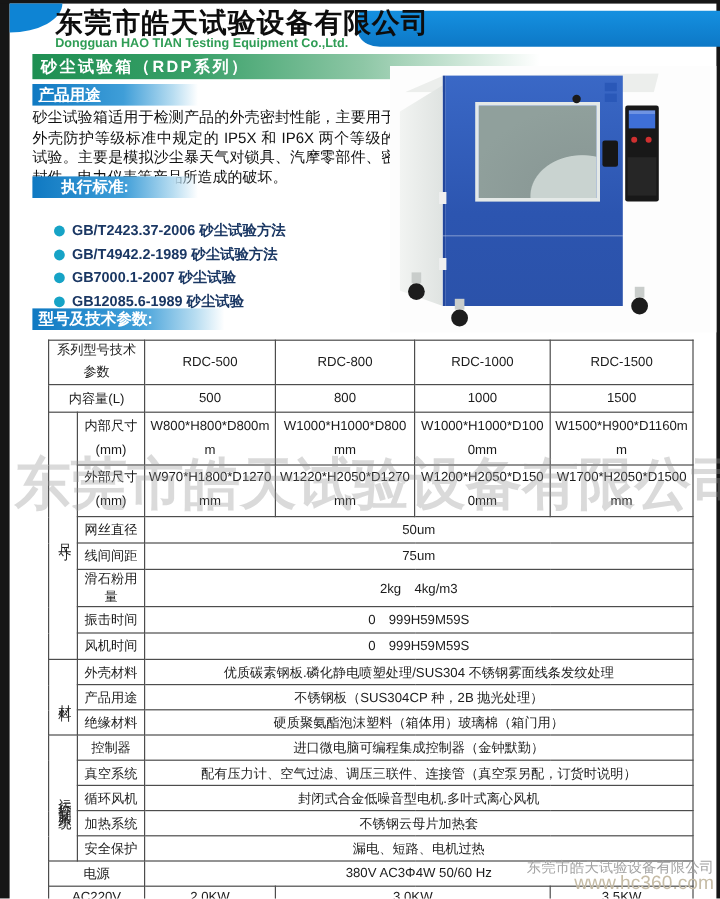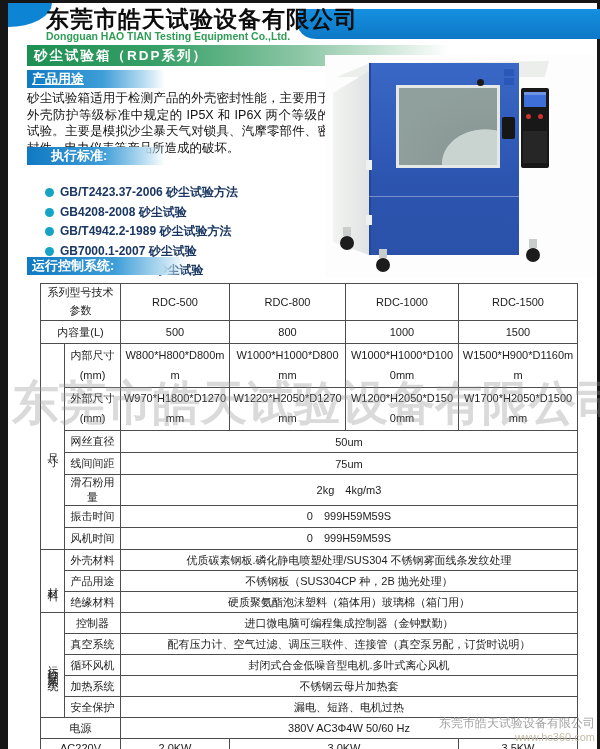--- a/index.html
+++ b/index.html
@@ -82,21 +82,21 @@
   .dim{word-break:break-all;line-height:1.8;font-size:11px;}
   .gcol{writing-mode:vertical-rl;text-orientation:upright;letter-spacing:3px;font-size:11.5px;padding:0;}
   tr.r-head{height:37px;} tr.r-vol{height:23px;} tr.r-in{height:44px;} tr.r-out{height:43px;}
   tr.r-sm{height:22px;} tr.r-mat{height:21px;} tr.r-ctl{height:21px;} tr.r-pw{height:21px;} tr.r-ac{height:19px;}
 
   
   .wm-center{position:absolute;left:12px;top:372px;width:588px;font-size:47px;font-weight:bold;
              color:rgba(150,150,150,0.35);white-space:nowrap;pointer-events:none;z-index:5;}
   .wm-corner{position:absolute;right:5px;top:716px;text-align:right;z-index:5;line-height:14px;pointer-events:none;}
   .wm-corner .l1{font-size:12px;color:#a3a3a3;}
-  .wm-corner .l2{font-size:11px;color:#c6bca6;}
+  .wm-corner .l2{font-size:16px;color:#c6bca6;}
 </style>
 </head>
 <body>
 
 <div class="page">
 
   <div class="frame-left"></div>
   <div class="frame-top"></div>
   <div class="frame-right"></div>
 
@@ -110,37 +110,33 @@
   <div class="usage-text">砂尘试验箱适用于检测产品的外壳密封性能，主要用于外壳防护等级标准中规定的 IP5X 和 IP6X 两个等级的试验。主要是模拟沙尘暴天气对锁具、汽摩零部件、密封件、电力仪表等产品所造成的破坏。</div>
 
   <div class="sec-label" id="standards-label">执行标准:</div>
   <ul class="standards">
     <li>
         <span class="dot"></span>
         <span>GB/T2423.37-2006 砂尘试验方法</span>
       </li>
     <li>
         <span class="dot"></span>
-        <span>GB4208-2008 砂尘试验</span>
-      </li>
-    <li>
-        <span class="dot"></span>
         <span>GB/T4942.2-1989 砂尘试验方法</span>
       </li>
     <li>
         <span class="dot"></span>
         <span>GB7000.1-2007 砂尘试验</span>
       </li>
     <li>
         <span class="dot"></span>
         <span>GB12085.6-1989 砂尘试验</span>
       </li>
   </ul>
 
-  <div class="sec-label" id="params-label">运行控制系统:</div>
+  <div class="sec-label" id="params-label">型号及技术参数:</div>
 
   <div class="photo">
     <div class="m-top"></div>
     <div class="m-side"></div>
     <div class="m-front"></div>
     <div class="m-window"></div>
     <div class="m-doorline"></div>
     <div class="m-dot"></div>
     <div class="m-handle"></div>
     <div class="m-tags">

